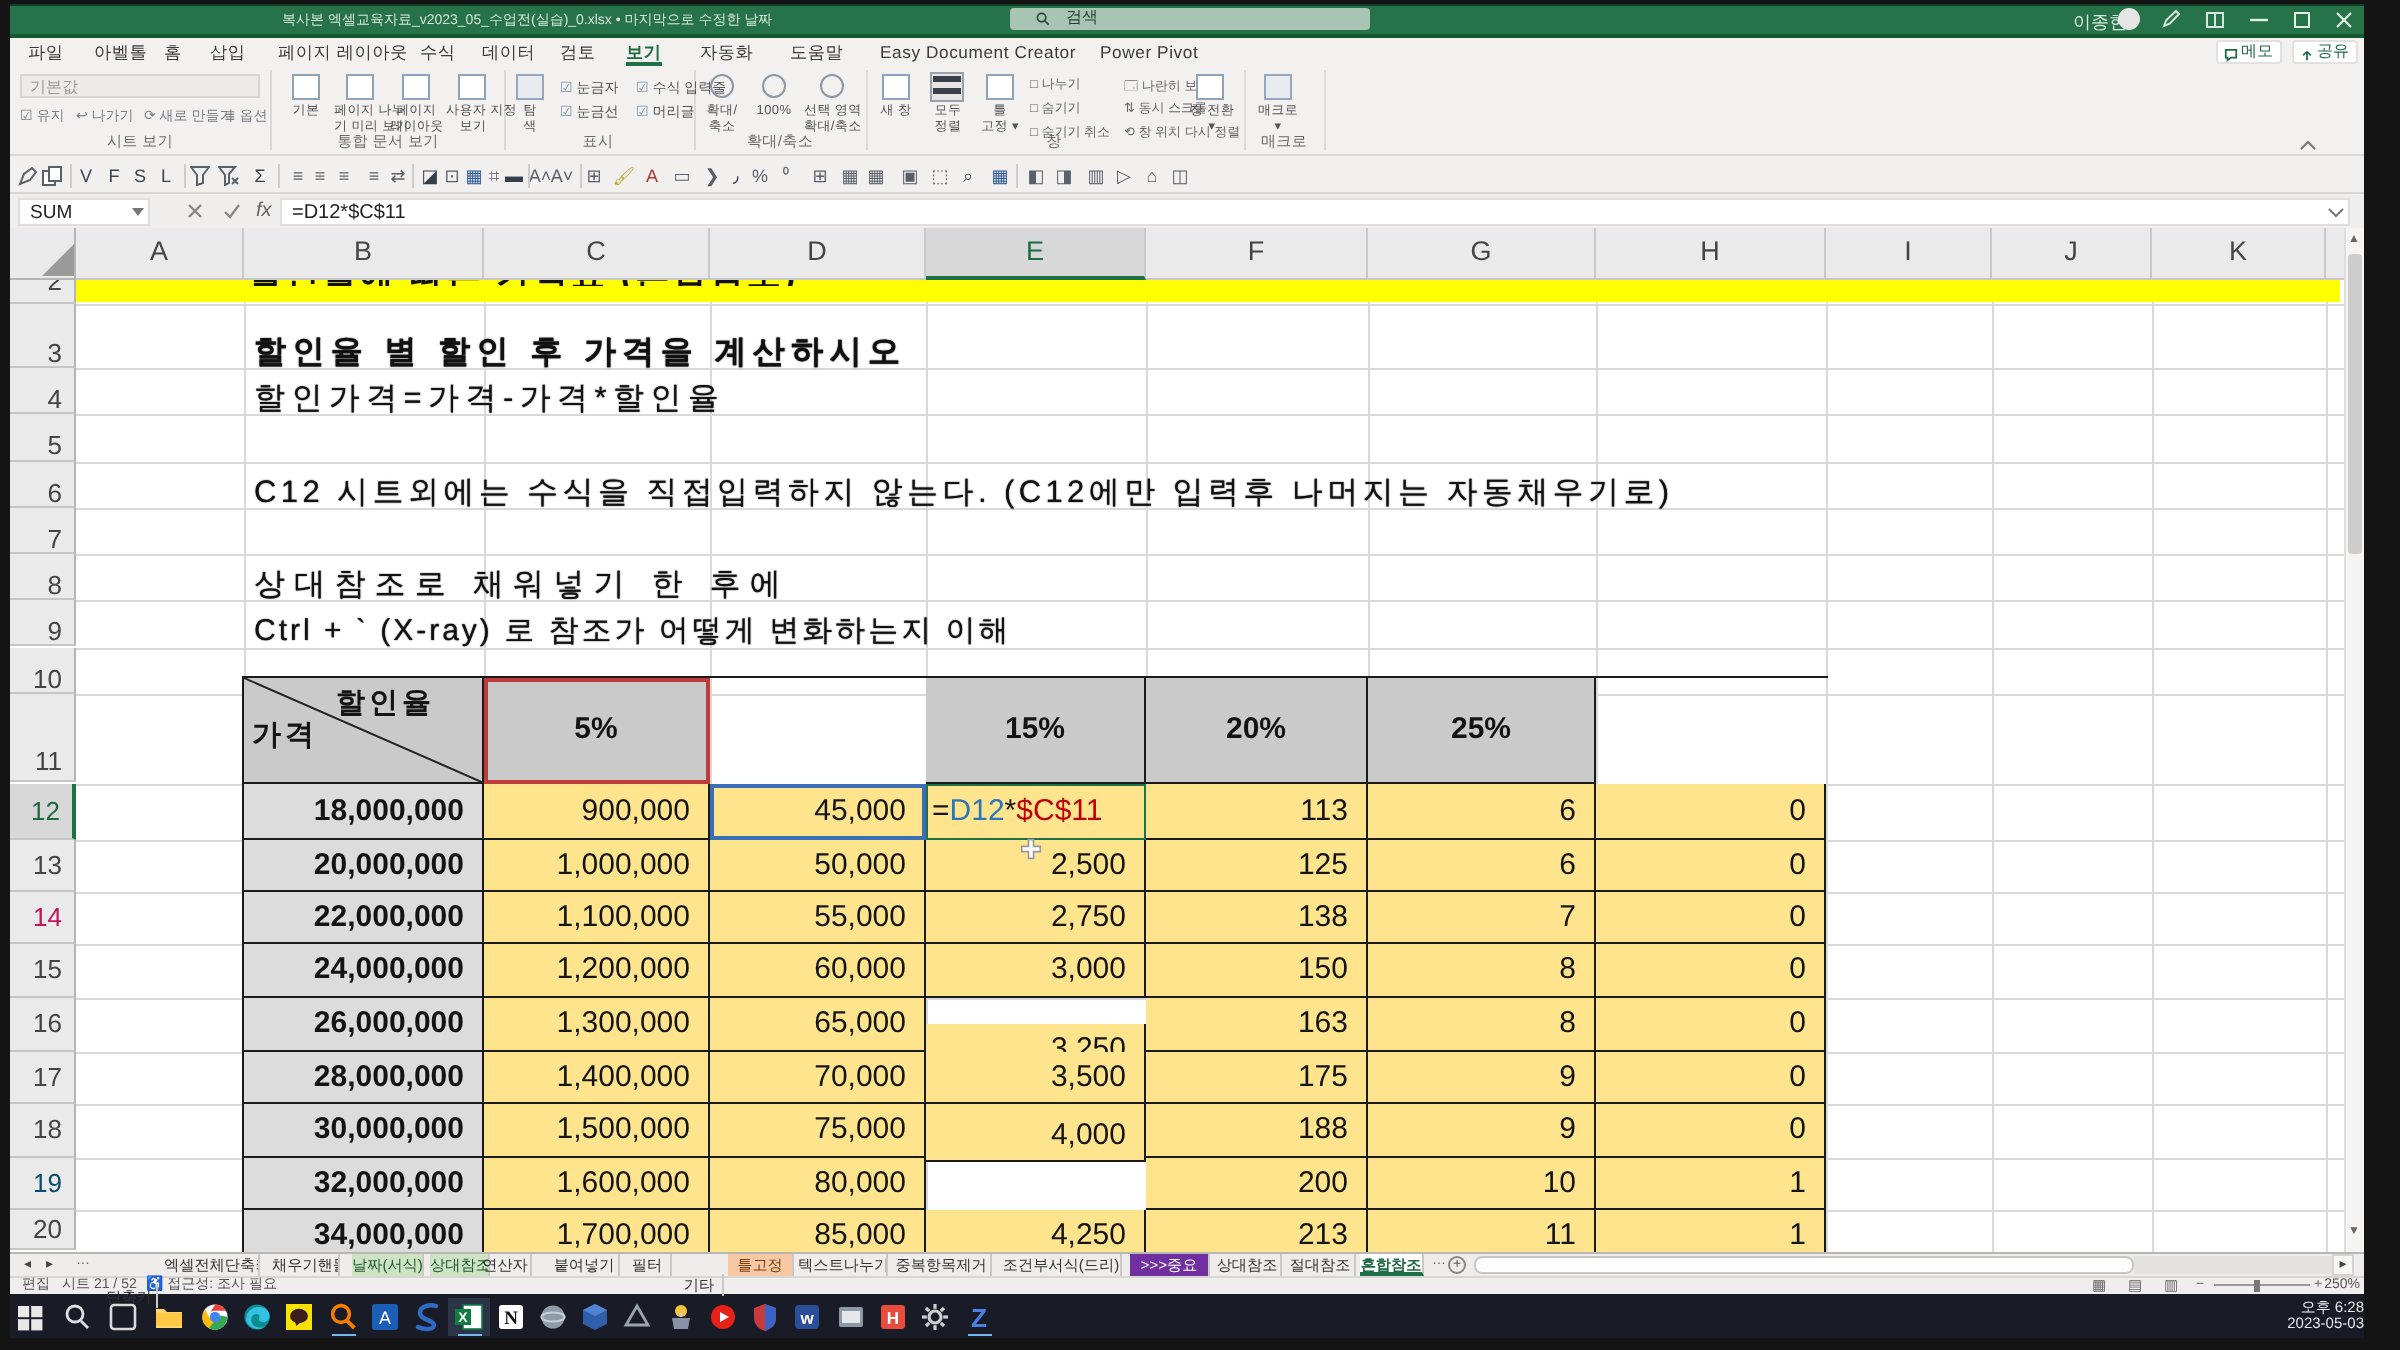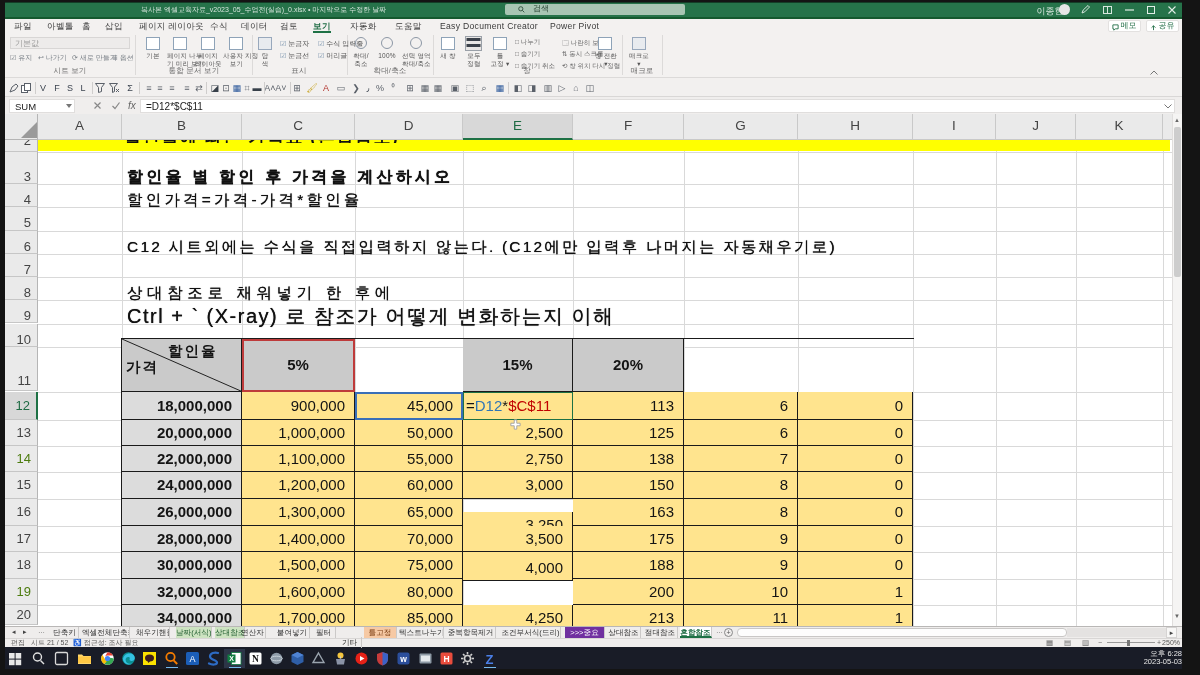--- a/index.html
+++ b/index.html
@@ -150,31 +150,32 @@
 <div class="ab ghl" style="top:438.2px;width:1134px"></div>
 <div class="ab ghl" style="top:464.8px;width:1134px"></div>
 <div class="ab ghl" style="top:491.1px;width:1134px"></div>
 
 <div class="ab" style="left:33px;top:26.2px;width:1132px;height:10.6px;background:#FFFF00"></div>
 <div class="ab" style="left:119px;top:12.0px;width:420px;height:17px;overflow:hidden;font-weight:bold;font-size:17px;letter-spacing:1.6px;color:#111;white-space:nowrap">할인율에 따른 가격표 (혼합참조)</div>
 <div class="ab txtcell" style="left:122px;top:38.3px;height:31.8px;line-height:49.6px;font-weight:bold;letter-spacing:3.2px;font-size:16px">할인율 별 할인 후 가격을 계산하시오</div>
 <div class="ab txtcell" style="left:122px;top:70.1px;height:23.1px;line-height:32.2px;font-weight:normal;letter-spacing:3.2px;font-size:15.5px">할인가격=가격-가격*할인율</div>
 <div class="ab txtcell" style="left:122px;top:116.6px;height:23.4px;line-height:32.8px;font-weight:normal;letter-spacing:2.2px;font-size:15.5px">C12 시트외에는 수식을 직접입력하지 않는다. (C12에만 입력후 나머지는 자동채우기로)</div>
 <div class="ab txtcell" style="left:122px;top:163.0px;height:23.4px;line-height:32.8px;font-weight:normal;letter-spacing:4.6px;font-size:15.5px">상대참조로 채워넣기 한 후에</div>
-<div class="ab txtcell" style="left:122px;top:186.4px;height:23.1px;line-height:32.2px;font-weight:normal;letter-spacing:1.5px;font-size:20px">Ctrl + ` (X-ray) 로 참조가 어떻게 변화하는지 이해</div>
+<div class="ab txtcell" style="left:122px;top:186.4px;height:23.1px;line-height:32.2px;font-weight:normal;letter-spacing:1.5px;font-size:15px">Ctrl + ` (X-ray) 로 참조가 어떻게 변화하는지 이해</div>
 <div class="ab" style="left:116px;top:224.0px;width:793px;height:288px;border-left:1px solid #1a1a1a;border-top:1px solid #1a1a1a"></div>
 <div class="ab tc " style="left:117px;top:225.0px;width:120px;height:52.5px;line-height:52.5px;background:#CACACA;"></div>
 <svg class="ab" style="left:117px;top:225.0px" width="120" height="52.5" viewBox="0 0 120 52.5">
         <line x1="0" y1="0" x2="120" y2="52.5" stroke="#222" stroke-width="1"></line>
       </svg>
 <div class="ab" style="left:163px;top:227.5px;font-size:14.5px;font-weight:bold;letter-spacing:2px;color:#141414">할인율</div>
 <div class="ab" style="left:121px;top:244.0px;font-size:14.5px;font-weight:bold;letter-spacing:2px;color:#141414">가격</div>
 <div class="ab tc grayh" style="left:237px;top:225.0px;width:113px;height:52.5px;line-height:52.5px;">5%</div>
 <div class="ab tc grayh" style="left:458px;top:225.0px;width:110px;height:52.5px;line-height:52.5px;">15%</div>
 <div class="ab tc grayh" style="left:568px;top:225.0px;width:111px;height:52.5px;line-height:52.5px;">20%</div>
+<div class="ab tc grayh" style="left:679px;top:225.0px;width:114px;height:52.5px;line-height:52.5px;">25%</div>
 <div class="ab tc grayb num" style="left:117px;top:277.5px;width:120px;height:28.0px;line-height:28.0px;">18,000,000</div>
 <div class="ab tc yell num" style="left:237px;top:277.5px;width:113px;height:28.0px;line-height:28.0px;">900,000</div>
 <div class="ab tc yell num" style="left:350px;top:277.5px;width:108px;height:28.0px;line-height:28.0px;">45,000</div>
 <div class="ab tc yell" style="left:458px;top:277.5px;width:110px;height:28.0px;line-height:28.0px;padding-left:3px"><span style="color:#141414">=</span><span style="color:#2E75B6">D12</span><span style="color:#141414">*</span><span style="color:#C00000">$C$11</span></div>
 <div class="ab tc yell num" style="left:568px;top:277.5px;width:111px;height:28.0px;line-height:28.0px;">113</div>
 <div class="ab tc yell num" style="left:679px;top:277.5px;width:114px;height:28.0px;line-height:28.0px;">6</div>
 <div class="ab tc yell num" style="left:793px;top:277.5px;width:115px;height:28.0px;line-height:28.0px;">0</div>
 <div class="ab tc grayb num" style="left:117px;top:305.5px;width:120px;height:26.5px;line-height:26.5px;">20,000,000</div>
 <div class="ab tc yell num" style="left:237px;top:305.5px;width:113px;height:26.5px;line-height:26.5px;">1,000,000</div>
 <div class="ab tc yell num" style="left:350px;top:305.5px;width:108px;height:26.5px;line-height:26.5px;">50,000</div>
@@ -253,26 +254,26 @@
 <div class="ab" style="left:0;top:70.1px;width:33px;height:23.1px;background:#EAEAEA;border-right:1px solid #B5B5B5;border-bottom:1px solid #C6C6C6;font-size:13px;color:#444;text-align:right;padding-right:6px;line-height:32.2px;">4</div>
 <div class="ab" style="left:0;top:93.2px;width:33px;height:23.4px;background:#EAEAEA;border-right:1px solid #B5B5B5;border-bottom:1px solid #C6C6C6;font-size:13px;color:#444;text-align:right;padding-right:6px;line-height:32.8px;">5</div>
 <div class="ab" style="left:0;top:116.6px;width:33px;height:23.4px;background:#EAEAEA;border-right:1px solid #B5B5B5;border-bottom:1px solid #C6C6C6;font-size:13px;color:#444;text-align:right;padding-right:6px;line-height:32.8px;">6</div>
 <div class="ab" style="left:0;top:140.0px;width:33px;height:23.0px;background:#EAEAEA;border-right:1px solid #B5B5B5;border-bottom:1px solid #C6C6C6;font-size:13px;color:#444;text-align:right;padding-right:6px;line-height:32.0px;">7</div>
 <div class="ab" style="left:0;top:163.0px;width:33px;height:23.4px;background:#EAEAEA;border-right:1px solid #B5B5B5;border-bottom:1px solid #C6C6C6;font-size:13px;color:#444;text-align:right;padding-right:6px;line-height:32.8px;">8</div>
 <div class="ab" style="left:0;top:186.4px;width:33px;height:23.1px;background:#EAEAEA;border-right:1px solid #B5B5B5;border-bottom:1px solid #C6C6C6;font-size:13px;color:#444;text-align:right;padding-right:6px;line-height:32.2px;">9</div>
 <div class="ab" style="left:0;top:209.5px;width:33px;height:23.4px;background:#EAEAEA;border-right:1px solid #B5B5B5;border-bottom:1px solid #C6C6C6;font-size:13px;color:#444;text-align:right;padding-right:6px;line-height:32.8px;">10</div>
 <div class="ab" style="left:0;top:232.9px;width:33px;height:44.6px;background:#EAEAEA;border-right:1px solid #B5B5B5;border-bottom:1px solid #C6C6C6;font-size:13px;color:#444;text-align:right;padding-right:6px;line-height:68.2px;">11</div>
 <div class="ab" style="left:0;top:277.5px;width:33px;height:28.0px;background:#D8D8D8;border-right:2px solid #1E7145;border-bottom:1px solid #C6C6C6;font-size:13px;color:#1E6B43;text-align:right;padding-right:6px;line-height:28.0px;">12</div>
 <div class="ab" style="left:0;top:305.5px;width:33px;height:26.5px;background:#EAEAEA;border-right:1px solid #B5B5B5;border-bottom:1px solid #C6C6C6;font-size:13px;color:#444;text-align:right;padding-right:6px;line-height:26.5px;">13</div>
-<div class="ab" style="left:0;top:332.0px;width:33px;height:26.3px;background:#EAEAEA;border-right:1px solid #B5B5B5;border-bottom:1px solid #C6C6C6;font-size:13px;color:#4d7c0f;text-align:right;padding-right:6px;line-height:26.3px;">14</div>
+<div class="ab" style="left:0;top:332.0px;width:33px;height:26.3px;background:#EAEAEA;border-right:1px solid #B5B5B5;border-bottom:1px solid #C6C6C6;font-size:13px;color:#be185d;text-align:right;padding-right:6px;line-height:26.3px;">14</div>
 <div class="ab" style="left:0;top:358.3px;width:33px;height:26.6px;background:#EAEAEA;border-right:1px solid #B5B5B5;border-bottom:1px solid #C6C6C6;font-size:13px;color:#444;text-align:right;padding-right:6px;line-height:26.6px;">15</div>
 <div class="ab" style="left:0;top:384.9px;width:33px;height:26.7px;background:#EAEAEA;border-right:1px solid #B5B5B5;border-bottom:1px solid #C6C6C6;font-size:13px;color:#444;text-align:right;padding-right:6px;line-height:26.7px;">16</div>
 <div class="ab" style="left:0;top:411.6px;width:33px;height:26.6px;background:#EAEAEA;border-right:1px solid #B5B5B5;border-bottom:1px solid #C6C6C6;font-size:13px;color:#444;text-align:right;padding-right:6px;line-height:26.6px;">17</div>
 <div class="ab" style="left:0;top:438.2px;width:33px;height:26.6px;background:#EAEAEA;border-right:1px solid #B5B5B5;border-bottom:1px solid #C6C6C6;font-size:13px;color:#444;text-align:right;padding-right:6px;line-height:26.6px;">18</div>
-<div class="ab" style="left:0;top:464.8px;width:33px;height:26.3px;background:#EAEAEA;border-right:1px solid #B5B5B5;border-bottom:1px solid #C6C6C6;font-size:13px;color:#4d7c0f;text-align:right;padding-right:6px;line-height:26.3px;">19</div>
+<div class="ab" style="left:0;top:464.8px;width:33px;height:26.3px;background:#EAEAEA;border-right:1px solid #B5B5B5;border-bottom:1px solid #C6C6C6;font-size:13px;color:#0c4a6e;text-align:right;padding-right:6px;line-height:26.3px;">19</div>
 <div class="ab" style="left:0;top:491.1px;width:33px;height:20.4px;background:#EAEAEA;border-right:1px solid #B5B5B5;border-bottom:1px solid #C6C6C6;font-size:13px;color:#444;text-align:right;padding-right:6px;line-height:20.4px;">20</div>
 <div class="ab" style="left:1167px;top:0;width:10px;height:511.5px;background:#F5F4F3;border-left:1px solid #E0DEDD"></div>
 <div class="ab" style="left:1168px;top:1px;width:8px;height:10px;font-size:6px;color:#666;text-align:center;line-height:10px">▲</div>
 <div class="ab" style="left:1168.5px;top:13px;width:7px;height:150px;background:#CDCDCD;border-radius:2px"></div>
 <div class="ab" style="left:1168px;top:497px;width:8px;height:10px;font-size:6px;color:#666;text-align:center;line-height:10px">▼</div>
 <svg class="ab" style="left:505px;top:305px" width="11" height="11" viewBox="0 0 13 13">
         <path d="M5 1h3v4h4v3H8v4H5V8H1V5h4z" fill="#fff" stroke="#9a9a9a" stroke-width="1"></path>
       </svg>
 </div>
 
@@ -399,21 +400,21 @@
 <div class="ab qsep" style="left:35px"></div>
 <div class="ab qsep" style="left:92px"></div>
 <div class="ab qsep" style="left:139px"></div>
 <div class="ab qsep" style="left:206px"></div>
 <div class="ab qsep" style="left:264px"></div>
 <div class="ab qsep" style="left:290px"></div>
 <div class="ab qsep" style="left:508px"></div>
 <div class="ab" style="left:12px;top:628px;font-size:7px;color:#444">◂</div>
 <div class="ab" style="left:23px;top:628px;font-size:7px;color:#444">▸</div>
 <div class="ab" style="left:38px;top:627px;font-size:7px;color:#666">…</div>
-<div class="ab stab" style="left:51px;width:28px;">단축키</div>
+<div class="ab stab" style="left:51px;width:28px;margin-top:16px;">단축키</div>
 <div class="ab stab" style="left:82px;width:48px;">엑셀전체단축키</div>
 <div class="ab stab" style="left:136px;width:34px;">채우기핸들</div>
 <div class="ab stab" style="left:176px;width:36px;background:#CDE3C1;color:#1f5c2f;">날짜(서식)</div>
 <div class="ab stab" style="left:215px;width:30px;background:#CDE3C1;color:#1f5c2f;">상대참조로</div>
 <div class="ab stab" style="left:240px;width:26px;">연산자</div>
 <div class="ab stab" style="left:275px;width:35px;">붙여넣기</div>
 <div class="ab stab" style="left:312px;width:24px;">필터</div>
 <div class="ab stab" style="left:338px;width:24px;margin-top:10px;">기타</div>
 <div class="ab stab" style="left:364px;width:33px;background:#F6C9A4;color:#7a3d10;">틀고정</div>
 <div class="ab stab" style="left:399px;width:45px;">텍스트나누기</div>

